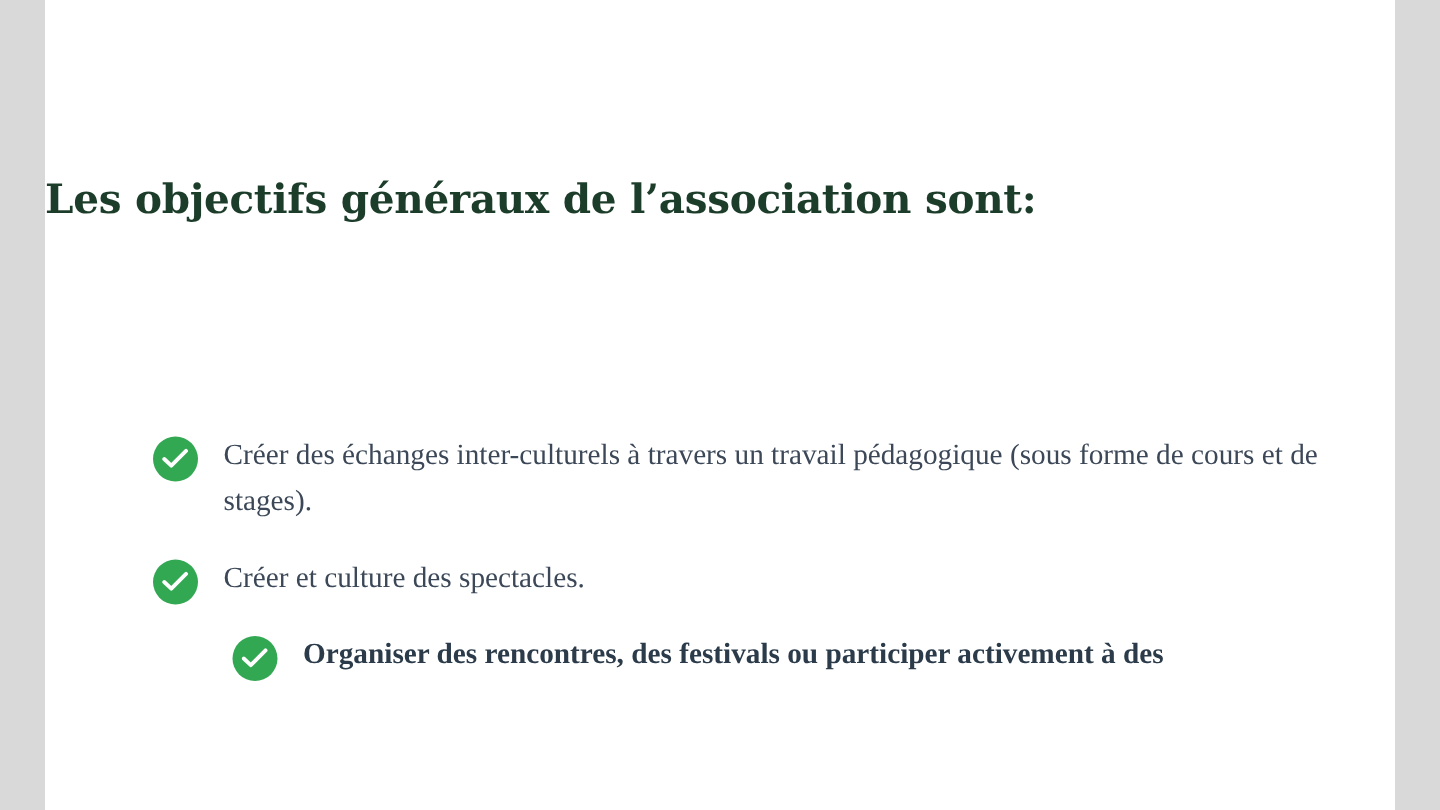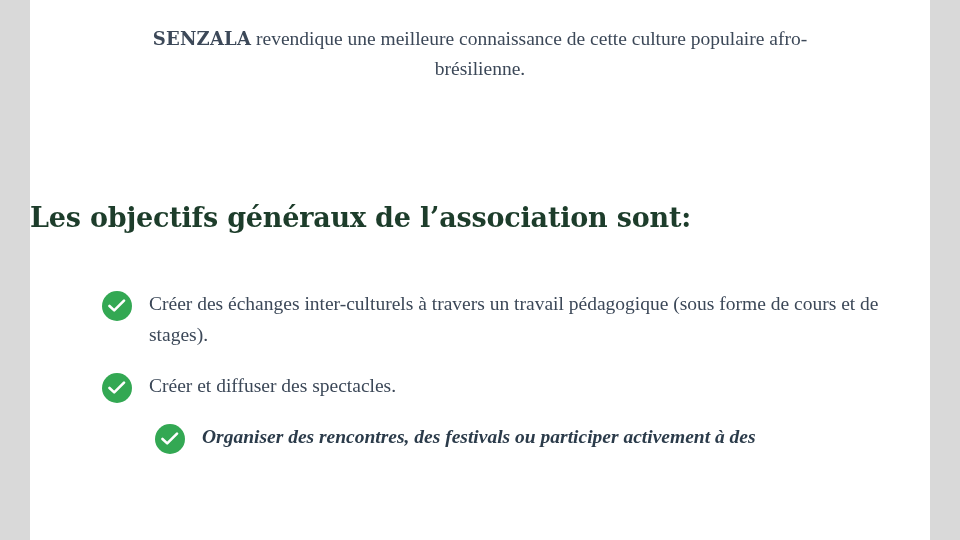--- a/index.html
+++ b/index.html
@@ -92,44 +92,41 @@
   .item-text {
     display: block;
   }
 </style>
 </head>
 <body>
 
 <div class="page">
   <div class="content">
 
-    <p class="intro-paragraph">
-      <span class="brand">SENZALA</span><span> revendique une meilleure connaissance de cette culture populaire afro-brésilienne.</span>
-    </p>
 
     <h2 class="section-heading">Les objectifs généraux de l’association sont:</h2>
 
     <ul class="checklist">
       <li>
         <span class="check-icon">
           <svg width="18" height="16" viewBox="0 0 18 16" xmlns="http://www.w3.org/2000/svg">
             <path d="M1.5 8 L6.2 12.4 L16 2.6" fill="none" stroke="#ffffff" stroke-width="2.6" stroke-linecap="round" stroke-linejoin="round"></path>
           </svg>
         </span>
         <span class="item-text">Créer des échanges inter-culturels à travers un travail pédagogique (sous forme de cours et de stages).</span>
       </li>
       <li>
         <span class="check-icon">
           <svg width="18" height="16" viewBox="0 0 18 16" xmlns="http://www.w3.org/2000/svg">
             <path d="M1.5 8 L6.2 12.4 L16 2.6" fill="none" stroke="#ffffff" stroke-width="2.6" stroke-linecap="round" stroke-linejoin="round"></path>
           </svg>
         </span>
-        <span class="item-text">Créer et diffuser des spectacles.</span>
+        <span class="item-text">Créer et culture des spectacles.</span>
       </li>
-      <li style="padding-left:100px;font-style:italic;">
+      <li style="padding-left:100px;">
         <span class="check-icon" style="left:53px;">
           <svg width="18" height="16" viewBox="0 0 18 16" xmlns="http://www.w3.org/2000/svg">
             <path d="M1.5 8 L6.2 12.4 L16 2.6" fill="none" stroke="#ffffff" stroke-width="2.6" stroke-linecap="round" stroke-linejoin="round"></path>
           </svg>
         </span>
         <span class="item-text" style="font-weight:bold;color:#2b3b4a;">Organiser des rencontres, des festivals ou participer activement à des</span>
       </li>
     </ul>
 
   </div>

